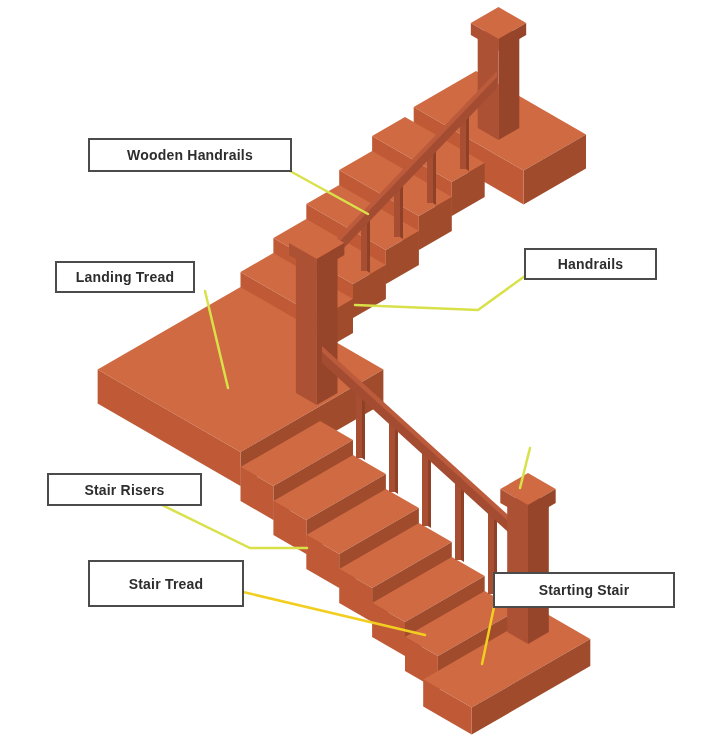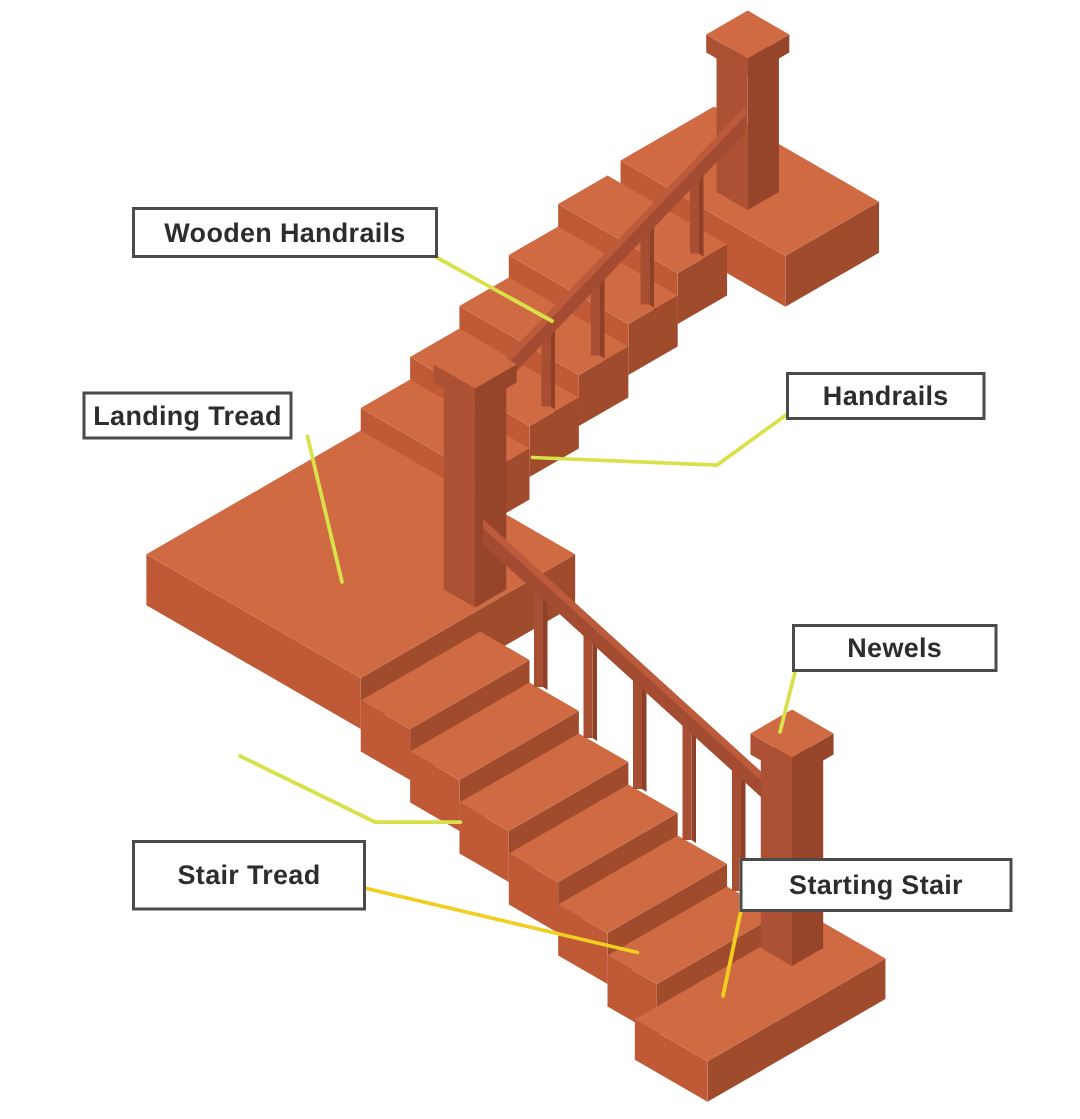--- a/index.html
+++ b/index.html
@@ -1,20 +1,20 @@
 <!DOCTYPE html>
 <html><head>
 <meta charset="utf-8">
 <style>
   html,body{margin:0;padding:0;background:#ffffff;}
   #stage{position:relative;width:720px;height:746px;background:#ffffff;overflow:hidden;
          font-family:"Liberation Sans", sans-serif;}
   #stairs{position:absolute;left:0;top:0;}
   .lbl{position:absolute;box-sizing:border-box;background:#ffffff;border:2px solid #4b4b4b;
-       color:#2d2d2d;font-weight:bold;font-size:18px;letter-spacing:.2px;
+       color:#2d2d2d;font-weight:bold;font-size:14px;letter-spacing:.2px;
        display:flex;align-items:center;justify-content:center;white-space:nowrap;}
   .p-wh{left:88px;top:138px;width:204px;height:34px}
   .p-lt{left:55px;top:261px;width:140px;height:32px}
   .p-ba{left:524px;top:248px;width:133px;height:32px}
   .p-ne{left:528px;top:416px;width:137px;height:32px}
   .p-sr{left:47px;top:473px;width:155px;height:33px}
   .p-st{left:88px;top:560px;width:156px;height:47px}
   .p-ss{left:493px;top:572px;width:182px;height:36px}
 </style>
 </head>
@@ -137,16 +137,16 @@
         <polyline points="530,448 520,488" fill="none" stroke="#d9e14a" stroke-width="2.5" stroke-linecap="round"></polyline>
         <polyline points="160,504 250,548 307,548" fill="none" stroke="#d9e14a" stroke-width="2.5" stroke-linecap="round"></polyline>
         <polyline points="243,592 425,635" fill="none" stroke="#f2ce20" stroke-width="2.5" stroke-linecap="round"></polyline>
         <polyline points="494,607 482,664" fill="none" stroke="#f2ce20" stroke-width="2.5" stroke-linecap="round"></polyline>
       </g>
     </svg>
 
   <div class="lbl p-wh">Wooden Handrails</div>
   <div class="lbl p-lt">Landing Tread</div>
   <div class="lbl p-ba">Handrails</div>
-  <div class="lbl p-ne">Newels</div>
+  <div class="lbl p-sr">Stair Risers</div>
   <div class="lbl p-st">Stair Tread</div>
   <div class="lbl p-ss">Starting Stair</div>
 </div>
 
 </body></html>

